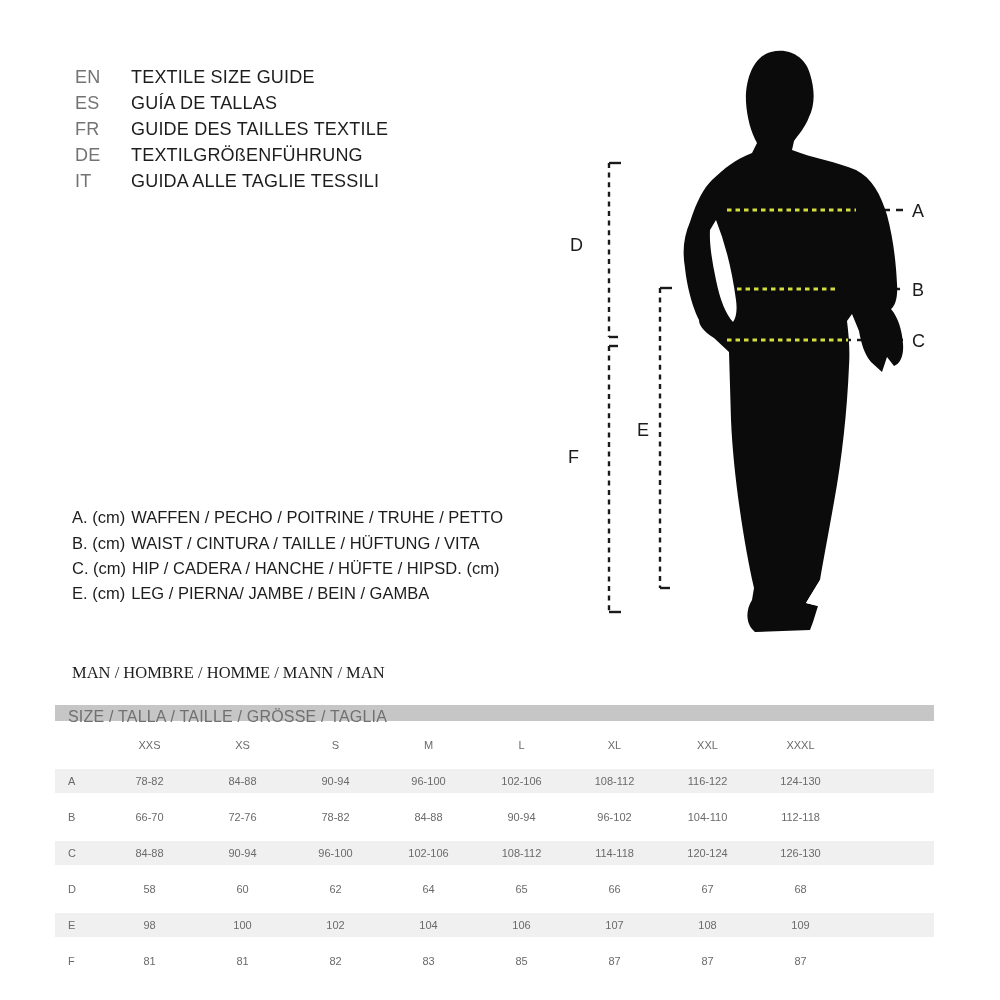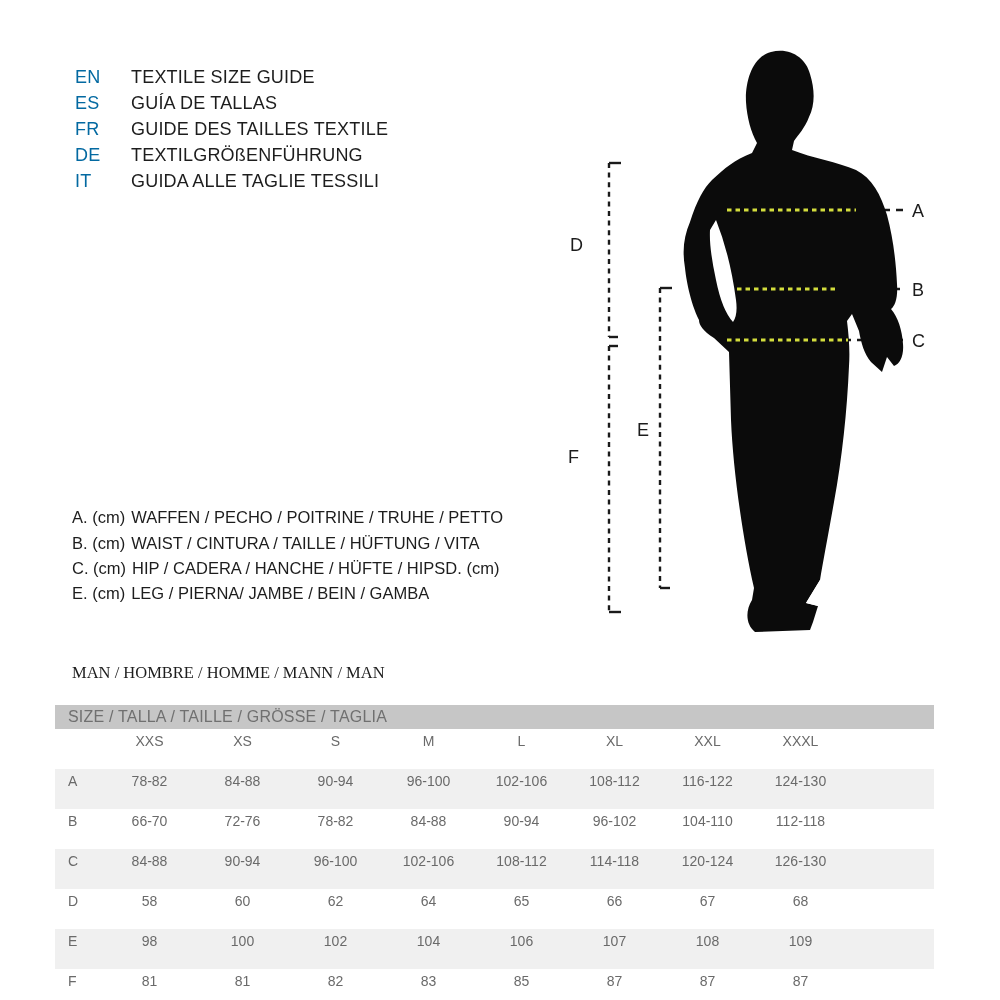--- a/index.html
+++ b/index.html
@@ -4,37 +4,37 @@
 <style>
   html,body{margin:0;padding:0;}
   body{
     width:1000px;height:1000px;position:relative;background:#ffffff;
     font-family:"Liberation Sans","DejaVu Sans",sans-serif;
     -webkit-font-smoothing:antialiased;
   }
   
   .lang-block{position:absolute;left:75px;top:64px;}
   .lang-row{display:flex;height:26px;align-items:center;}
-  .lang-code{width:56px;font-size:18px;color:#0369a1;letter-spacing:.3px;}
+  .lang-code{width:56px;font-size:18px;color:#737373;letter-spacing:.3px;}
   .lang-title{font-size:18px;color:#1d1d1d;letter-spacing:.2px;white-space:nowrap;}
 
   
   .legend-block{position:absolute;left:72px;top:499px;margin-top:6px;}
   .legend-row{height:25.4px;display:flex;align-items:center;font-size:16.5px;color:#1d1d1d;white-space:nowrap;}
   .legend-key{margin-right:6px;}
 
   
   .gender-line{position:absolute;left:72px;top:663px;font-size:16.5px;color:#1d1d1d;white-space:nowrap;font-family:Liberation Serif, serif;}
 
   
   .size-table{position:absolute;left:55px;top:705px;width:879px;}
-  .st-header{height:24px;line-height:24px;background:#c6c6c6;color:#707070;
+  .st-header{height:16px;line-height:24px;background:#c6c6c6;color:#707070;
              padding-left:13px;font-size:16px;letter-spacing:.2px;}
-  .st-row{display:grid;grid-template-columns:48px repeat(8,93px) 1fr;height:40px;line-height:24px;
-          font-size:14px;color:#6a6a6a;}
+  .st-row{display:grid;grid-template-columns:48px repeat(8,93px) 1fr;height:24px;line-height:24px;
+          font-size:11px;color:#6a6a6a;margin-top:12px;}
   .st-row.stripe{background:#f0f0f0;}
   .st-label{padding-left:13px;text-align:left;}
   .st-cell{text-align:center;}
 
   
   .figure-svg{position:absolute;left:540px;top:30px;width:410px;height:615px;}
   .marker-letter{font-family:"Liberation Sans","DejaVu Sans",sans-serif;font-size:18px;fill:#1c1c1c;}
 </style>
 </head>
 <body>

